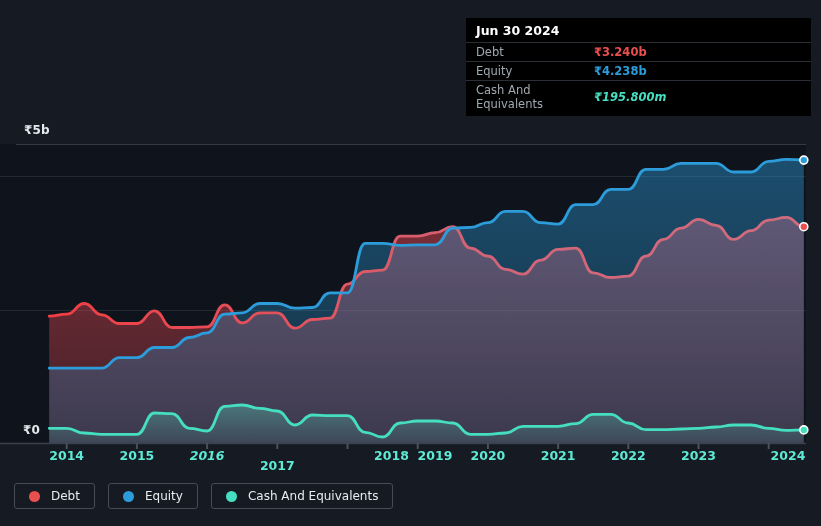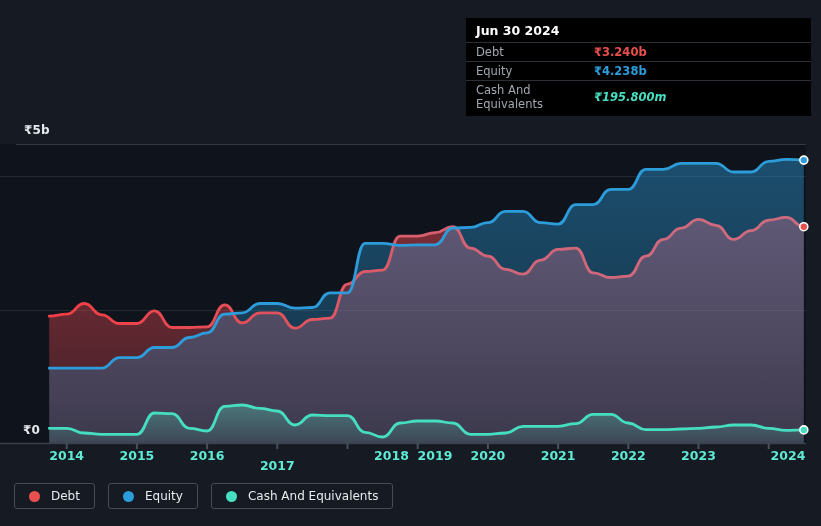--- a/index.html
+++ b/index.html
@@ -116,21 +116,21 @@
         <circle cx="803.8" cy="429.9" r="4" fill="#45DEC0" stroke="#FFFFFF" stroke-width="1.6"></circle>
       </g>
   </svg>
 
   <div class="y-label y-top">₹5b</div>
   <div class="y-label y-zero">₹0</div>
 
   <div id="x-labels">
       <div class="x-label" style="left: 41.7px;">2014</div>
       <div class="x-label" style="left: 111.9px;">2015</div>
-      <div class="x-label" style="left: 182.1px;">2016</div>
+      <div class="x-label" style="left: 182.1px; font-style: italic;">2016</div>
       <div class="x-label" style="left: 252.3px; margin-top: 10px;">2017</div>
       <div class="x-label" style="left: 322.5px; margin-left: 44px;">2018</div>
       <div class="x-label" style="left: 410px;">2019</div>
       <div class="x-label" style="left: 462.9px;">2020</div>
       <div class="x-label" style="left: 533.1px;">2021</div>
       <div class="x-label" style="left: 603.3px;">2022</div>
       <div class="x-label" style="left: 673.5px;">2023</div>
       <div class="x-label" style="left: 763px;">2024</div>
     </div>
 

